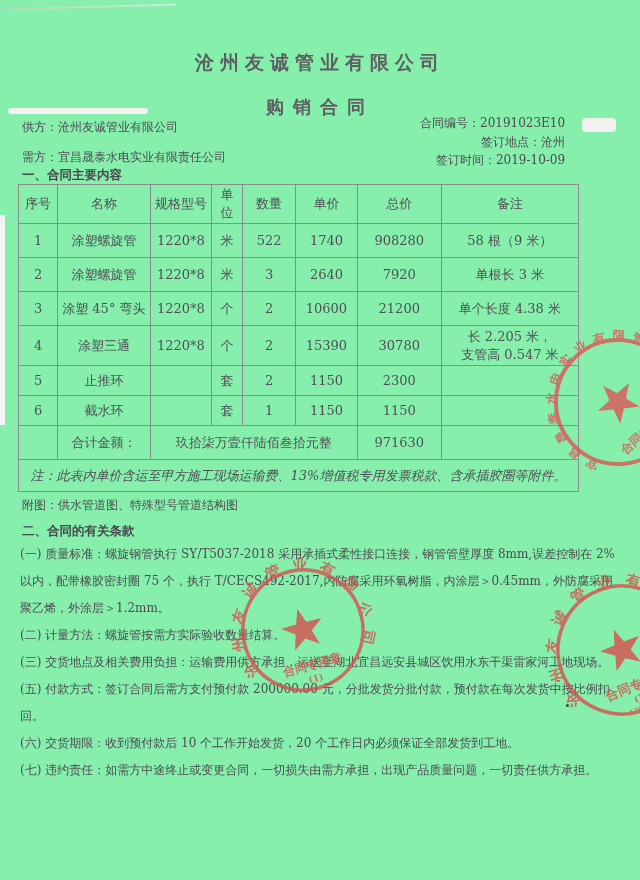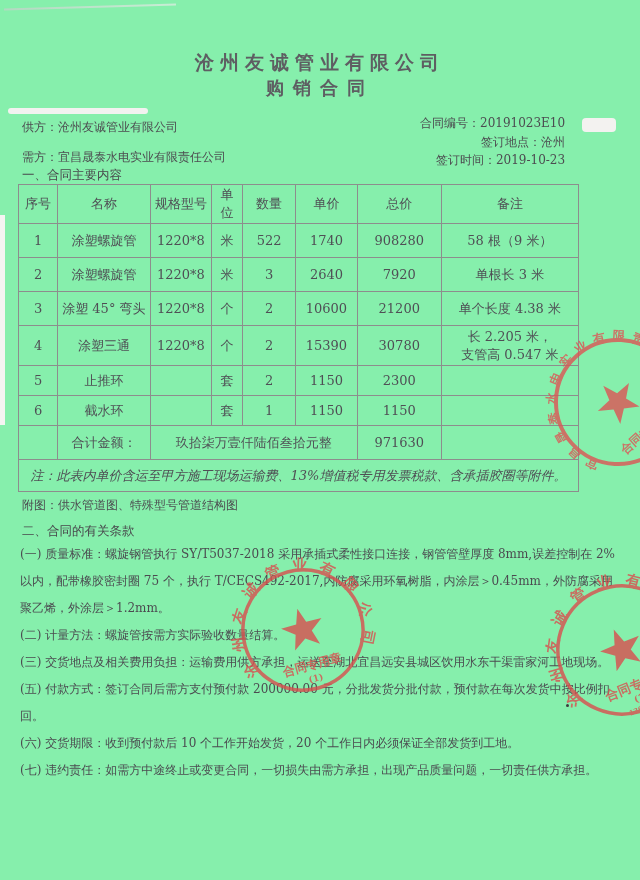--- a/index.html
+++ b/index.html
@@ -20,28 +20,28 @@
   .art-smudge-left { top:108px; left:8px; width:140px; height:6px; background:#f2f2f0; border-radius:3px; }
   .art-smudge-right { top:118px; left:582px; width:34px; height:14px; background:#f3f2f0; border-radius:4px; }
   .art-left-streak { top:215px; left:0; width:5px; height:210px; background:#f4f4f2; }
   .art-dot { top:704px; left:566px; width:3px; height:3px; background:#3c3c3c; border-radius:50%; }
 
   .doc-title {
     position:absolute; top:50px; left:0; width:640px; text-align:center;
     font-size:19px; letter-spacing:6px; color:#5e5e62; font-weight:600;
   }
   .doc-subtitle {
-    position:absolute; top:76px; left:0; width:640px; text-align:center;
+    position:absolute; top:95px; left:0; width:640px; text-align:center;
     font-size:18px; letter-spacing:9px; color:#5e5e62; font-weight:600;
   }
   .hdr { position:absolute; font-size:12px; color:#4c4c50; white-space:nowrap;text-align:right; }
   .hdr-supplier { left:22px; top:119px; }
   .hdr-buyer { left:22px; top:149px; }
   .hdr-right { left:420px; top:114px; line-height:18.5px; }
-  .sec-heading { position:absolute; font-size:12.5px; color:#48484c; font-weight:400; white-space:nowrap; }
+  .sec-heading { position:absolute; font-size:12.5px; color:#48484c; font-weight:700; white-space:nowrap; }
   .sec1 { left:22px; top:167px; }
   .sec2 { left:22px; top:523px; }
 
   table.items {
     position:absolute; left:18px; top:184px; width:561px;
     border-collapse:collapse; table-layout:fixed;
     font-size:13px; color:#4f4f55;
   }
   table.items th, table.items td {
     border:1px solid #8d8d8d; text-align:center; vertical-align:middle;
@@ -78,21 +78,21 @@
   <div class="artifact art-dot"></div>
 
   <div class="doc-title">沧州友诚管业有限公司</div>
   <div class="doc-subtitle">购销合同</div>
 
   <div class="hdr hdr-supplier">供方：沧州友诚管业有限公司</div>
   <div class="hdr hdr-buyer">需方：宜昌晟泰水电实业有限责任公司</div>
   <div class="hdr hdr-right">
     <div>合同编号：20191023E10</div>
     <div>签订地点：沧州</div>
-    <div>签订时间：2019-10-23</div>
+    <div>签订时间：2019-10-09</div>
   </div>
 
   <div class="sec-heading sec1">一、合同主要内容</div>
 
   <table class="items">
     <colgroup>
       <col style="width:7%">
         <col style="width:16.5%">
         <col style="width:11%">
         <col style="width:5.5%">

